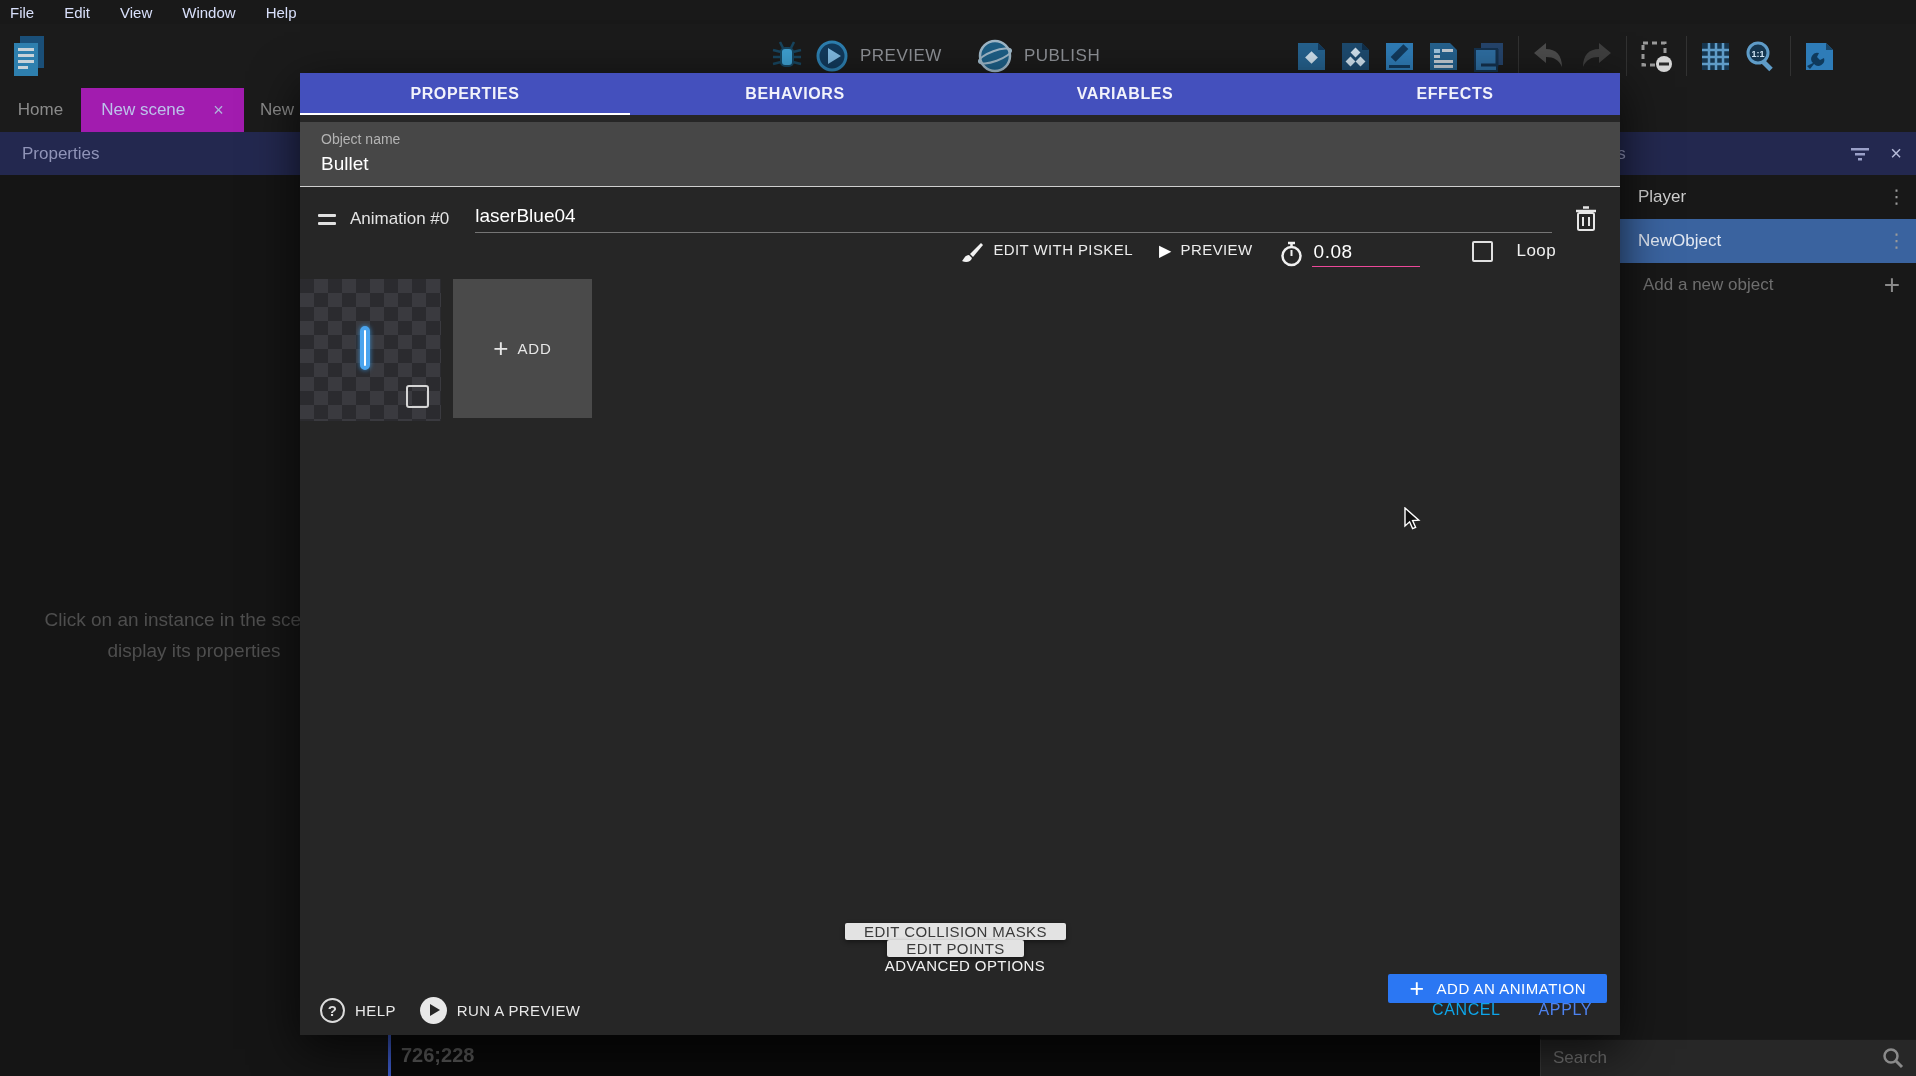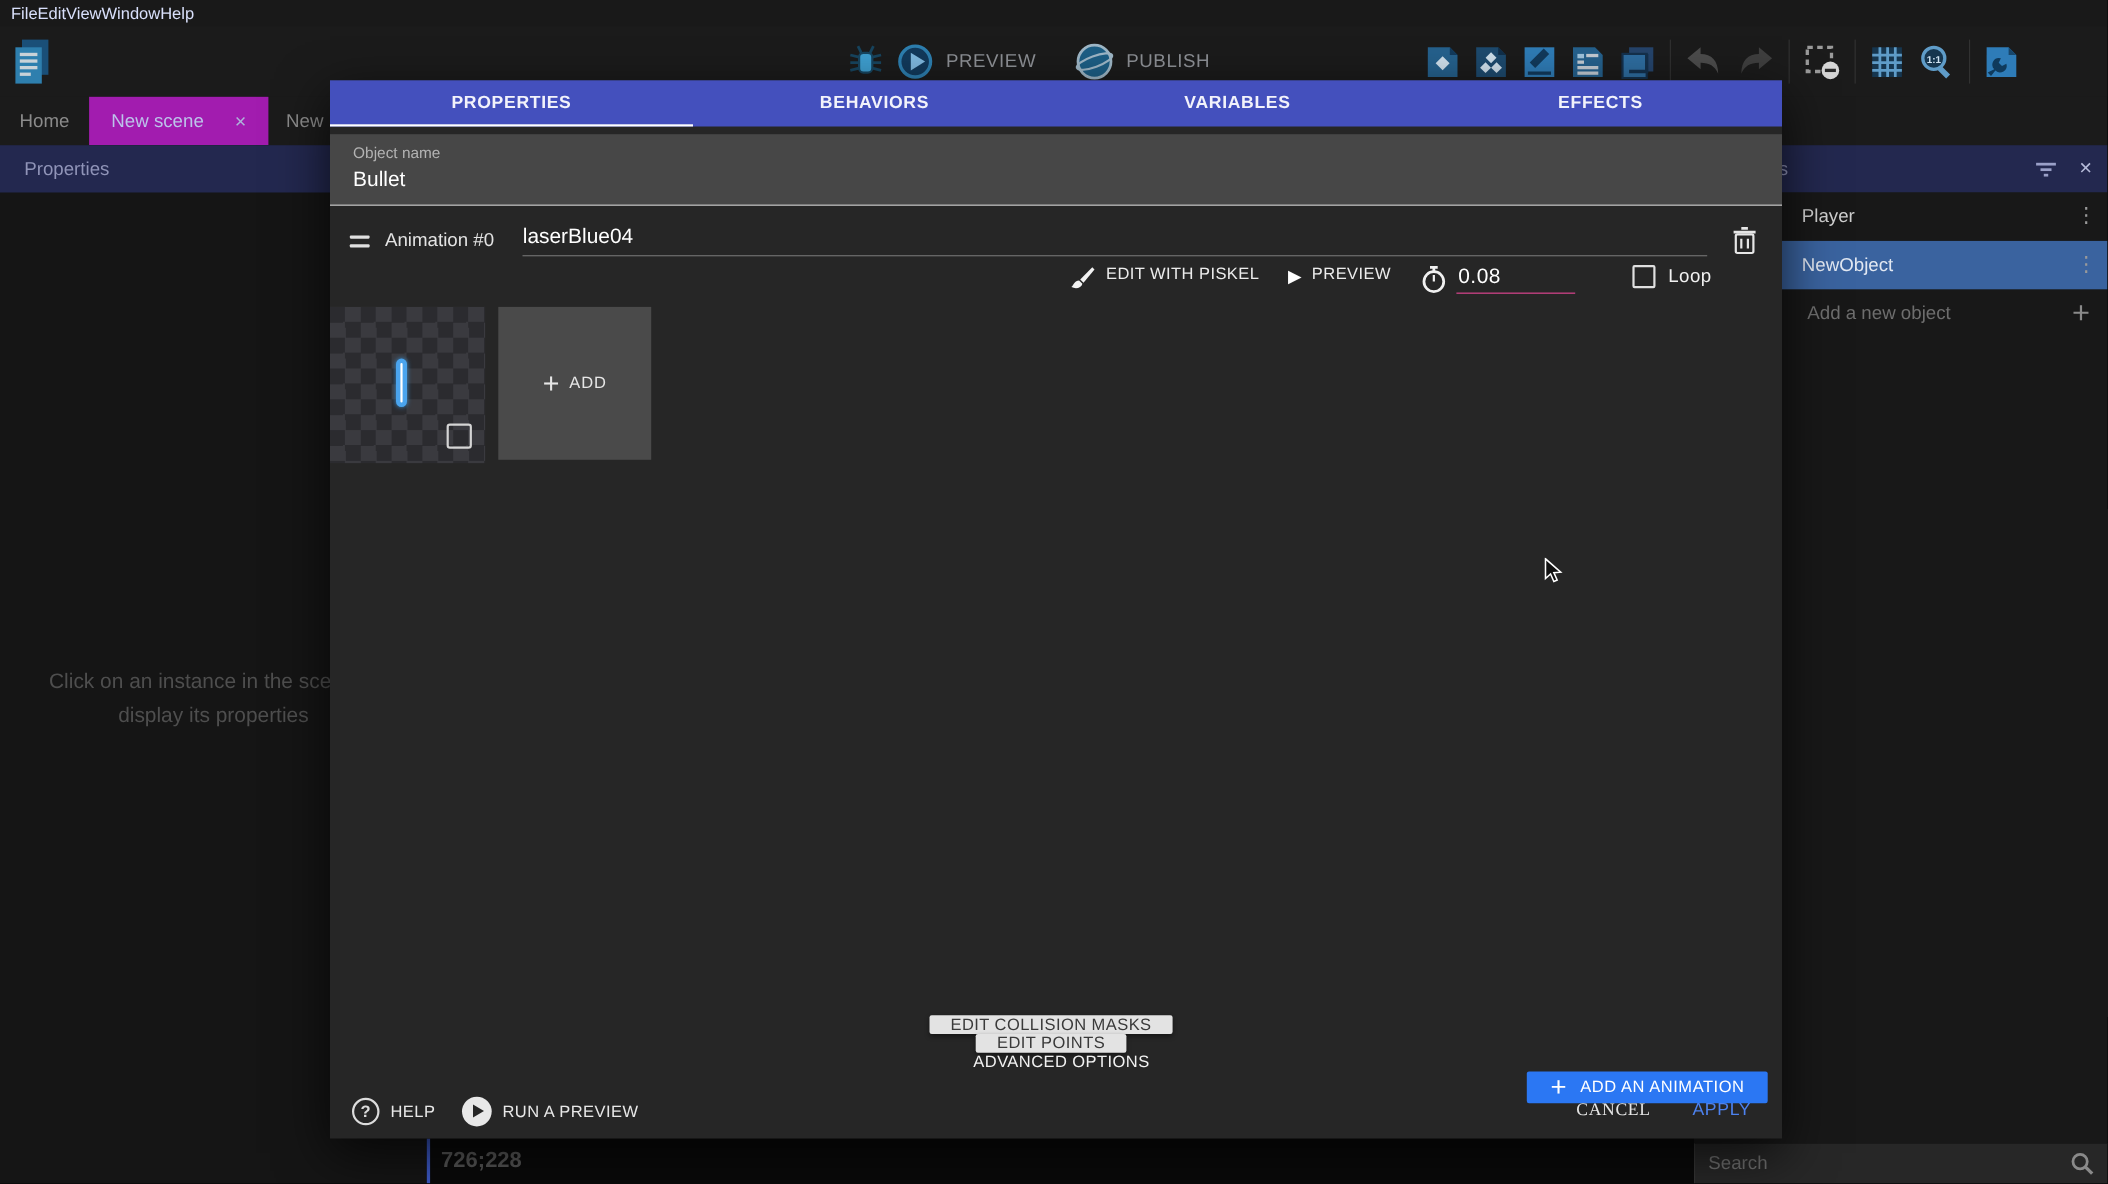--- a/index.html
+++ b/index.html
@@ -3,21 +3,21 @@
 <meta charset="utf-8">
 <style>
   * { margin:0; padding:0; box-sizing:border-box; }
   html,body { background:#000; }
   .app{
     position:relative; width:1916px; height:1076px; overflow:hidden;
     background:#1b1b1b; font-family:"Liberation Sans", sans-serif; color:#ddd;
   }
   
   .menubar{position:absolute;top:0;left:0;right:0;height:24px;background:#191919;
-    display:flex;align-items:center;padding-left:10px;font-size:15px;color:#d9e0fb;}
+    display:flex;align-items:center;gap:30px;padding-left:10px;font-size:15px;color:#d9e0fb;}
   .menubar span{cursor:default;}
   
   .toolbar{position:absolute;top:24px;left:0;right:0;height:64px;background:#1b1b1b;}
   .pm-icon{position:absolute;left:10px;top:10px;}
   .tb-center{position:absolute;left:770px;top:0;height:64px;display:flex;align-items:center;gap:10px;}
   .tb-label{color:#8e9196;font-size:17px;letter-spacing:.5px;}
   .tb-right{position:absolute;left:1296px;top:0;height:64px;display:flex;align-items:center;gap:13px;}
   .tb-sep{width:1px;height:40px;background:#323232;}
   
   .tabbar{position:absolute;top:88px;left:0;height:44px;display:flex;align-items:stretch;font-size:17px;}
@@ -73,21 +73,21 @@
   .anim-name{flex:1;margin-left:26px;margin-right:22px;font-size:19px;color:#fff;
     border-bottom:1px solid #757575;padding-bottom:5px;}
   .anim-tools{position:absolute;top:168px;right:64px;height:40px;display:flex;align-items:flex-start;
     color:#ececec;font-size:15px;letter-spacing:.4px;}
   .anim-tools .gap{width:26px;}
   .tool-lbl{margin-left:9px;white-space:nowrap;}
   .play-glyph{color:#fff;font-size:16px;}
   .time-field{width:108px;margin-left:8px;border-bottom:1px solid #ec4899;
     font-size:19px;color:#fff;padding:0 2px 3px 2px;letter-spacing:.5px;}
   .loop-check{width:21px;height:21px;border:2px solid #e0e0e0;border-radius:2px;}
-  .loop-lbl{margin-left:12px;font-size:17px;color:#f0f0f0;}
+  .loop-lbl{margin-left:24px;font-size:17px;color:#f0f0f0;}
   .frames{position:absolute;top:206px;left:0;display:flex;gap:12px;align-items:flex-start;}
   .frame-thumb{position:relative;width:141px;height:142px;
     background:conic-gradient(#3a3a3f 0 25%, #2b2b2f 0 50%, #3a3a3f 0 75%, #2b2b2f 0);
     background-size:28px 28px;}
   .sprite{position:absolute;left:60px;top:47px;width:10px;height:44px;background:#fff;
     border:4px solid #4aa4ee;border-radius:10px;box-shadow:0 0 5px rgba(58,150,220,.9);}
   .frame-check{position:absolute;left:106px;top:106px;width:23px;height:23px;
     border:2px solid #d5d5d5;border-radius:3px;}
   .add-frame{width:139px;height:139px;background:#4a4a4a;display:flex;align-items:center;
     justify-content:center;gap:9px;color:#e6e6e6;}
@@ -103,21 +103,21 @@
   .btn-primary .plus{font-size:25px;font-weight:400;}
   .dlg-footer{position:absolute;left:20px;right:28px;top:912px;height:50px;display:flex;
     align-items:center;font-size:15px;color:#e8e8e8;letter-spacing:.4px;}
   .help-circle{width:25px;height:25px;border:2px solid #dcdcdc;border-radius:50%;
     display:flex;align-items:center;justify-content:center;font-size:15px;font-weight:bold;color:#dcdcdc;}
   .run-circle{width:27px;height:27px;background:#e8e8e8;border-radius:50%;margin-left:24px;
     display:flex;align-items:center;justify-content:center;}
   .run-circle .tri{width:0;height:0;border-left:10px solid #262626;border-top:6px solid transparent;
     border-bottom:6px solid transparent;margin-left:3px;}
   .f-lbl{margin-left:10px;}
-  .cancel{margin-left:auto;color:#e5e5e5;font-size:16px;letter-spacing:.6px;font-family:Liberation Serif, serif;}
+  .cancel{margin-left:auto;color:#0ea5e9;font-size:16px;letter-spacing:.6px;}
   .apply{margin-left:38px;color:#4d82ef;font-size:16px;letter-spacing:.6px;}
   
   .cursor{position:absolute;left:1403px;top:507px;z-index:60;}
   .icon-btn{display:flex;align-items:center;justify-content:center;}
 </style>
 </head>
 <body>
 
 <div class="app">
 

